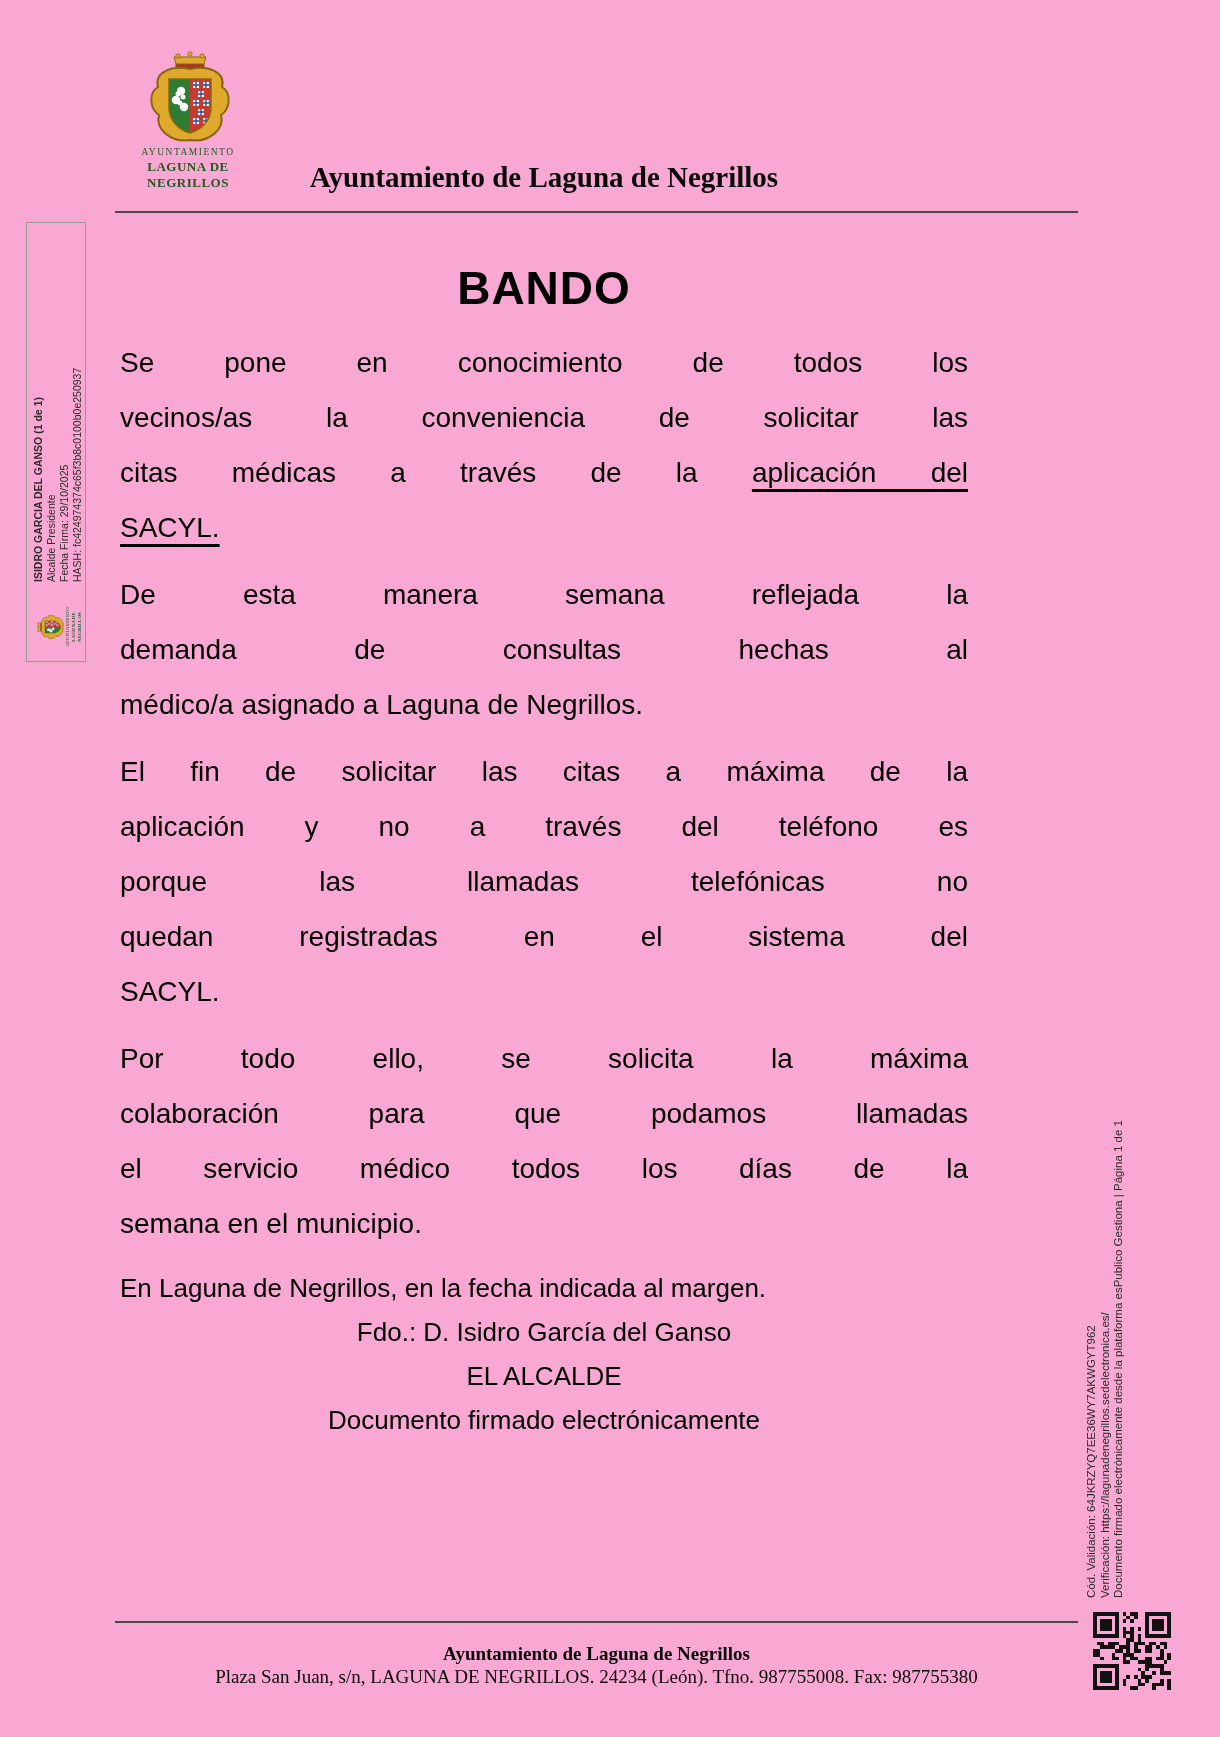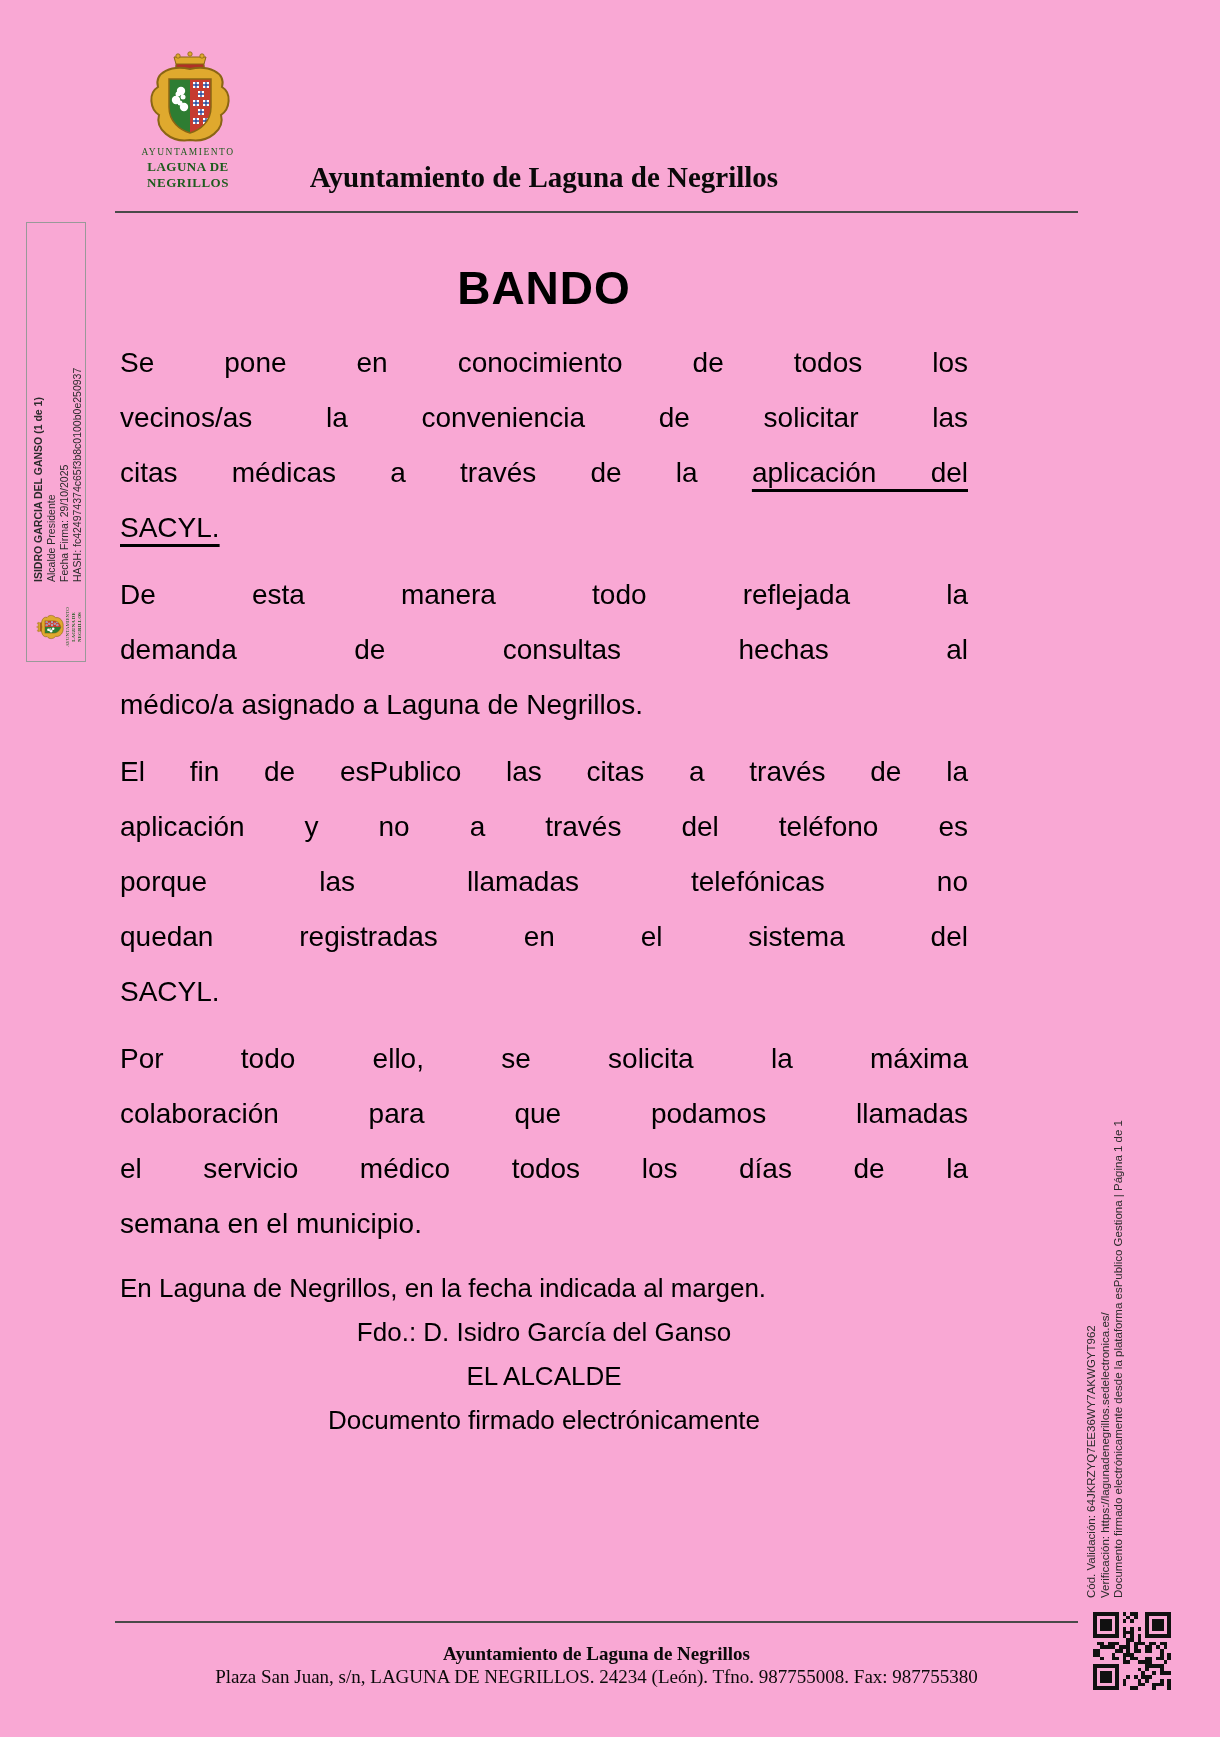--- a/index.html
+++ b/index.html
@@ -130,26 +130,26 @@
   <div id="body">
     <h1 id="doc-title">BANDO</h1>
     <div id="body-paragraphs">
         <div class="para">
           <div class="line"><span>Se pone en conocimiento de todos los</span></div>
           <div class="line"><span>vecinos/as la conveniencia de solicitar las</span></div>
           <div class="line"><span>citas médicas a través de la </span><span class="u">aplicación del</span></div>
           <div class="line last"><span class="u">SACYL. </span></div>
         </div>
         <div class="para">
-          <div class="line"><span>De esta manera todo reflejada la</span></div>
+          <div class="line"><span>De esta manera semana reflejada la</span></div>
           <div class="line"><span>demanda de consultas hechas al</span></div>
           <div class="line last"><span>médico/a asignado a Laguna de Negrillos.</span></div>
         </div>
         <div class="para">
-          <div class="line"><span>El fin de esPublico las citas a través de la</span></div>
+          <div class="line"><span>El fin de solicitar las citas a máxima de la</span></div>
           <div class="line"><span>aplicación y no a través del teléfono es</span></div>
           <div class="line"><span>porque las llamadas telefónicas no</span></div>
           <div class="line"><span>quedan registradas en el sistema del</span></div>
           <div class="line last"><span>SACYL.</span></div>
         </div>
         <div class="para">
           <div class="line"><span>Por todo ello, se solicita la máxima</span></div>
           <div class="line"><span>colaboración para que podamos llamadas</span></div>
           <div class="line"><span>el servicio médico todos los días de la</span></div>
           <div class="line last"><span>semana en el municipio.</span></div>

